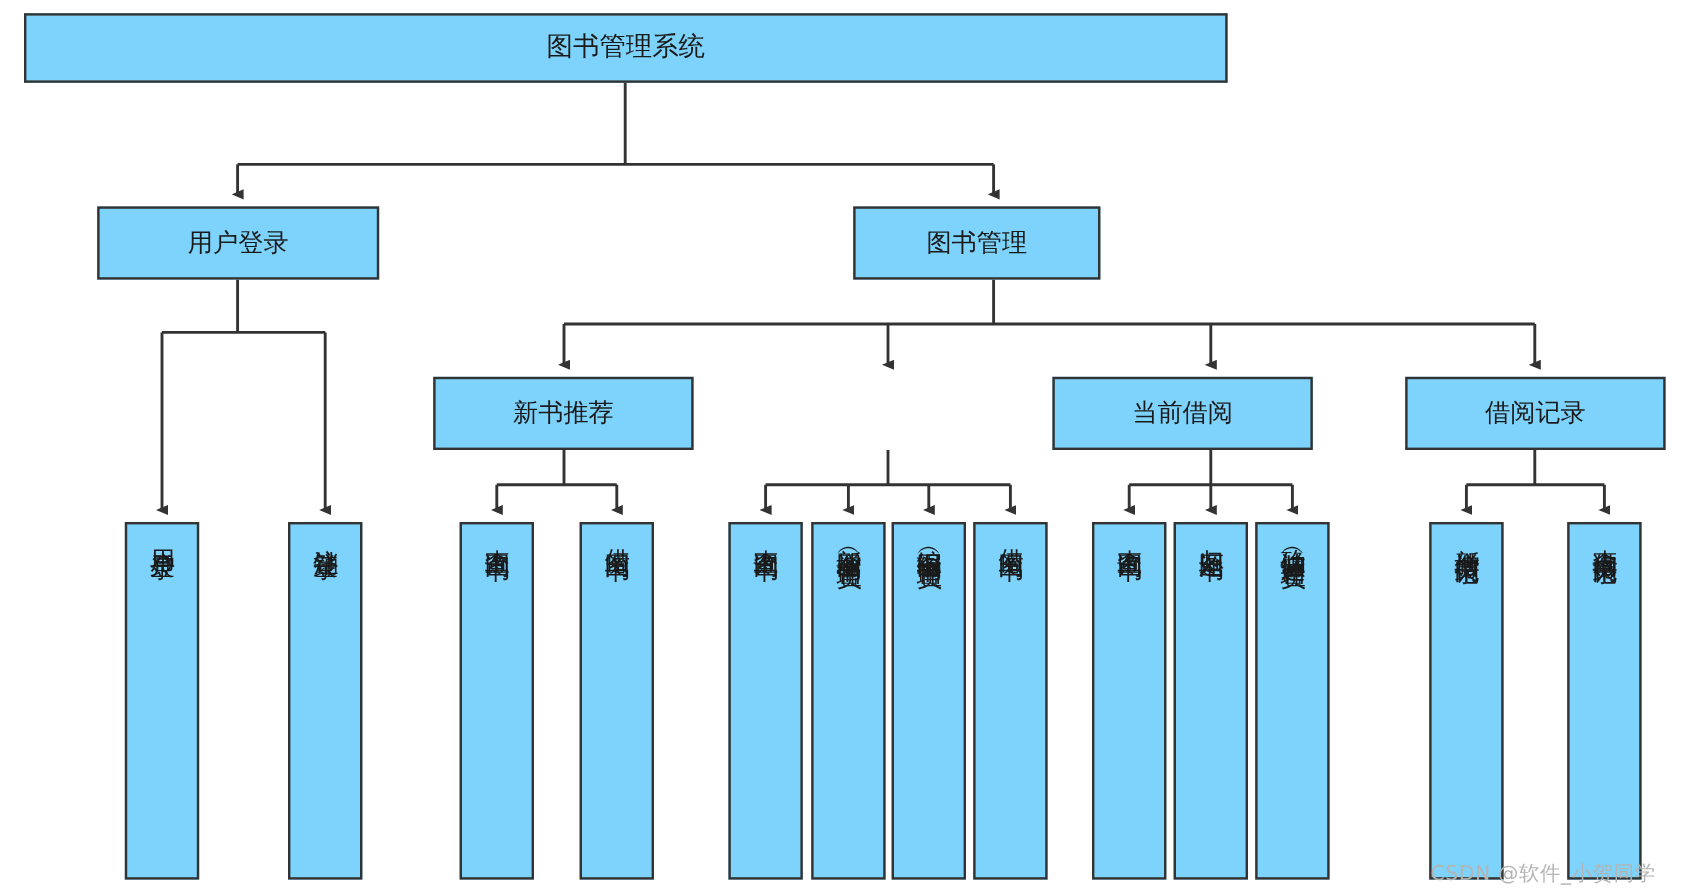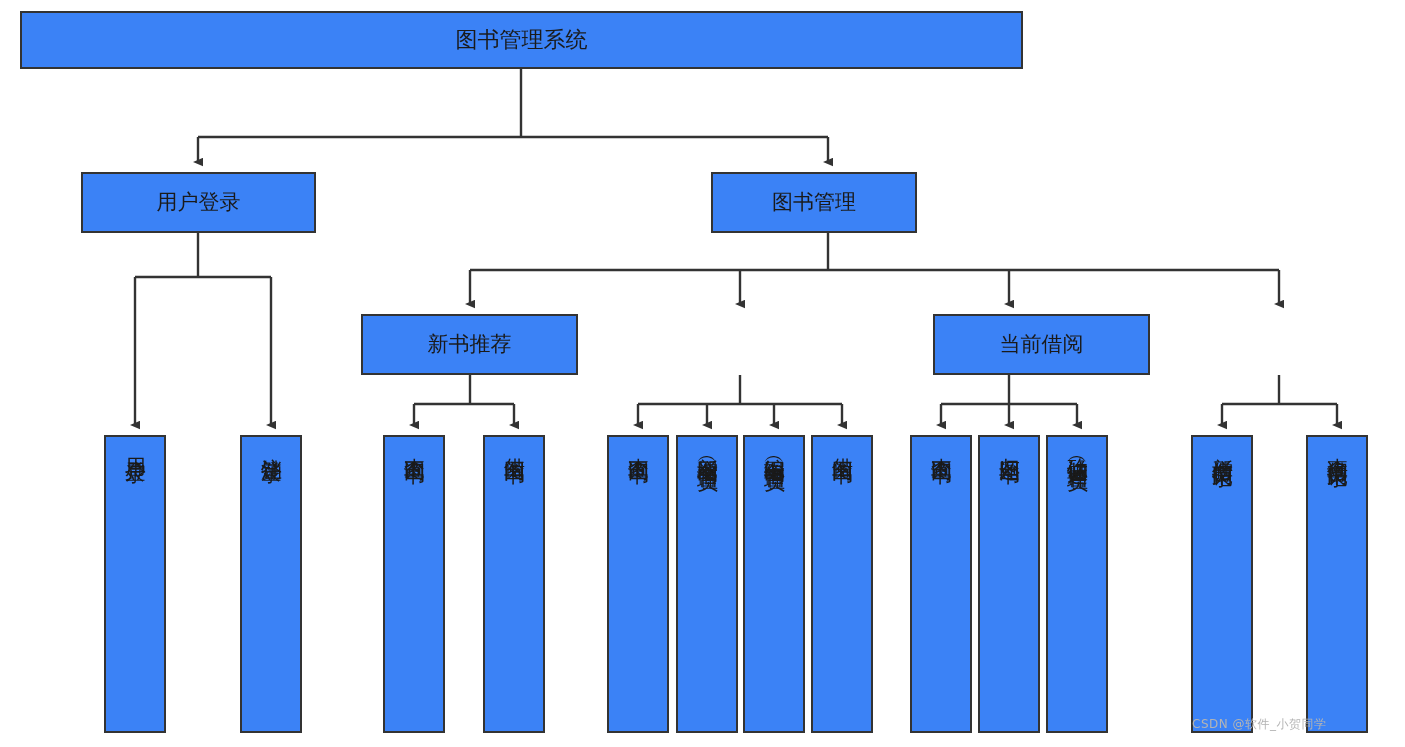--- a/index.html
+++ b/index.html
@@ -21,21 +21,21 @@
     position: absolute;
     left: 0;
     top: 0;
     width: 1405px;
     height: 747px;
     pointer-events: none;
   }
   .node {
     position: absolute;
     box-sizing: border-box;
-    background: #3b82f6;
+    background: #7dd3fc;
     border: 2px solid #333333;
     display: flex;
     align-items: center;
     justify-content: center;
     color: #1a1a1a;
   }
   .node .label {
     display: block;
     text-align: center;
     line-height: 1.18;
@@ -53,21 +53,21 @@
   }
   .node.vertical .label {
     writing-mode: vertical-rl;
     text-orientation: upright;
     font-size: 21px;
     letter-spacing: 2px;
     line-height: 1;
   }
   .watermark {
     position: absolute;
-    font-size: 12px;
+    font-size: 17px;
     color: #b4b4b4;
     white-space: nowrap;
     letter-spacing: 0.5px;
   }
 </style>
 </head>
 <body>
 
 <div id="canvas">
 
@@ -128,22 +128,25 @@
   <div class="node horizontal" style="left:81px; top:172px; width:235px; height:61px;">
     <span class="label">用户登录</span>
   </div>
   <div class="node horizontal" style="left:711px; top:172px; width:206px; height:61px;">
     <span class="label">图书管理</span>
   </div>
 
   <div class="node horizontal" style="left:361px; top:314px; width:217px; height:61px;">
     <span class="label">新书推荐</span>
   </div>
-  <div class="node horizontal" style="left:933px; top:314px; width:217px; height:61px;">
+  <div class="node horizontal" style="left:877px; top:314px; width:217px; height:61px;">
     <span class="label">当前借阅</span>
+  </div>
+  <div class="node horizontal" style="left:1171px; top:314px; width:217px; height:61px;">
+    <span class="label">借阅记录</span>
   </div>
 
   <div class="node vertical" style="left:104px; top:435px; width:62px; height:298px;">
     <span class="label">用户登录</span>
   </div>
   <div class="node vertical" style="left:240px; top:435px; width:62px; height:298px;">
     <span class="label">注销登录</span>
   </div>
 
   <div class="node vertical" style="left:383px; top:435px; width:62px; height:298px;">

